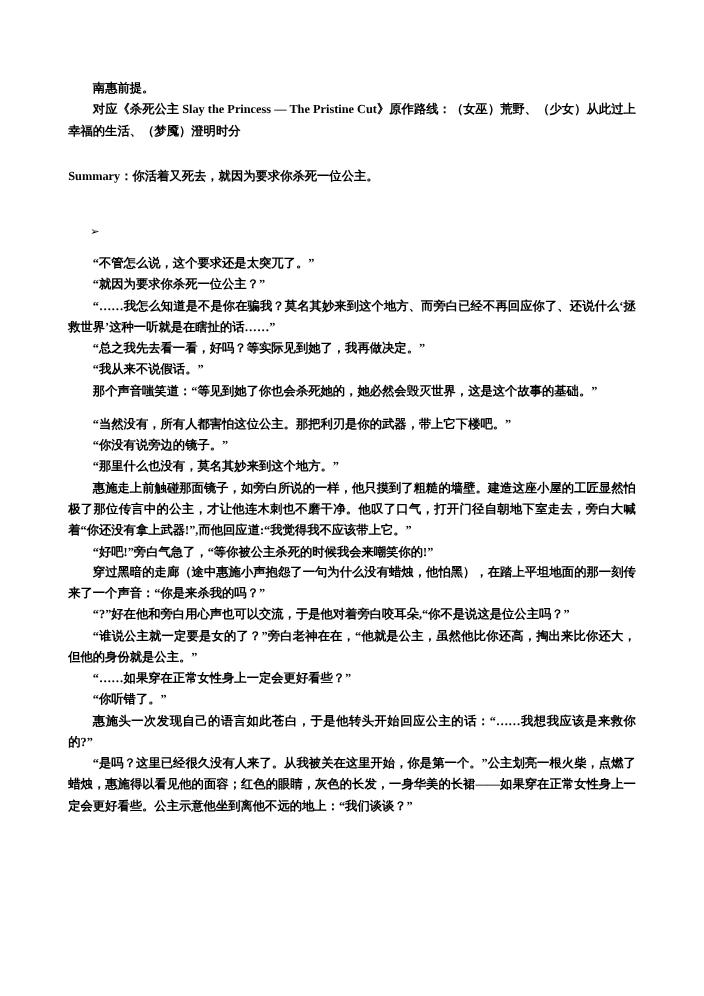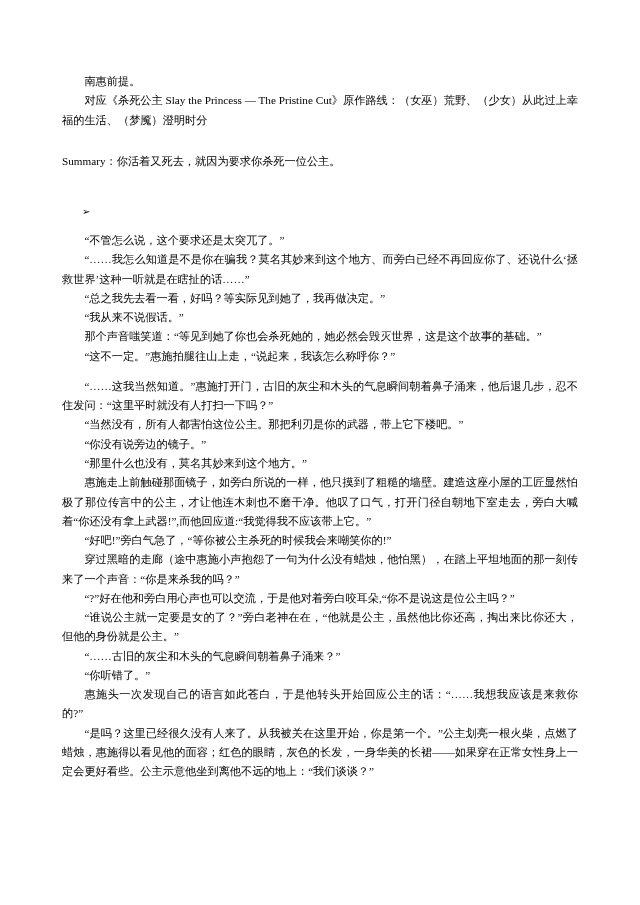--- a/index.html
+++ b/index.html
@@ -20,20 +20,21 @@
     height: 905px;
     background: #ffffff;
     box-sizing: border-box;
     padding: 72px 62px 40px 62px;
   }
   .doc-body {
     font-size: 11.2px;
     line-height: 1.72;
     text-align: justify;
     text-justify: inter-ideograph;
+    font-weight: bold;
   }
   p {
     margin: 0;
   }
   .indent2 {
     text-indent: 2em;
   }
   .noindent {
     text-indent: 0;
   }
@@ -69,36 +70,35 @@
     <p class="noindent">Summary：你活着又死去，就因为要求你杀死一位公主。</p>
 
     <div class="spacer-md"></div>
     <div class="spacer-sm"></div>
 
     <p class="bullet-row bullet-glyph">➢</p>
 
     <div class="spacer-sm"></div>
 
     <p class="indent2">“不管怎么说，这个要求还是太突兀了。”</p>
+    <p class="indent2">“就因为要求你杀死一位公主？”</p>
     <p class="indent2">“……我怎么知道是不是你在骗我？莫名其妙来到这个地方、而旁白已经不再回应你了、还说什么‘拯救世界’这种一听就是在瞎扯的话……”</p>
     <p class="indent2">“总之我先去看一看，好吗？等实际见到她了，我再做决定。”</p>
     <p class="indent2">“我从来不说假话。”</p>
     <p class="indent2">那个声音嗤笑道：“等见到她了你也会杀死她的，她必然会毁灭世界，这是这个故事的基础。”</p>
-    <p class="indent2">“这不一定。”惠施拍腿往山上走，“说起来，我该怎么称呼你？”</p>
 
     <div class="spacer-sm"></div>
 
-    <p class="indent2">“……这我当然知道。”惠施打开门，古旧的灰尘和木头的气息瞬间朝着鼻子涌来，他后退几步，忍不住发问：“这里平时就没有人打扫一下吗？”</p>
     <p class="indent2">“当然没有，所有人都害怕这位公主。那把利刃是你的武器，带上它下楼吧。”</p>
     <p class="indent2">“你没有说旁边的镜子。”</p>
     <p class="indent2">“那里什么也没有，莫名其妙来到这个地方。”</p>
     <p class="indent2">惠施走上前触碰那面镜子，如旁白所说的一样，他只摸到了粗糙的墙壁。建造这座小屋的工匠显然怕极了那位传言中的公主，才让他连木刺也不磨干净。他叹了口气，打开门径自朝地下室走去，旁白大喊着“你还没有拿上武器!”,而他回应道:“我觉得我不应该带上它。”</p>
     <p class="indent2">“好吧!”旁白气急了，“等你被公主杀死的时候我会来嘲笑你的!”</p>
     <p class="indent2">穿过黑暗的走廊（途中惠施小声抱怨了一句为什么没有蜡烛，他怕黑），在踏上平坦地面的那一刻传来了一个声音：“你是来杀我的吗？”</p>
     <p class="indent2">“?”好在他和旁白用心声也可以交流，于是他对着旁白咬耳朵,“你不是说这是位公主吗？”</p>
     <p class="indent2">“谁说公主就一定要是女的了？”旁白老神在在，“他就是公主，虽然他比你还高，掏出来比你还大，但他的身份就是公主。”</p>
-    <p class="indent2">“……古旧的灰尘和木头的气息瞬间朝着鼻子涌来？”</p>
+    <p class="indent2">“……如果穿在正常女性身上一定会更好看些？”</p>
     <p class="indent2">“你听错了。”</p>
     <p class="indent2">惠施头一次发现自己的语言如此苍白，于是他转头开始回应公主的话：“……我想我应该是来救你的?”</p>
     <p class="indent2">“是吗？这里已经很久没有人来了。从我被关在这里开始，你是第一个。”公主划亮一根火柴，点燃了蜡烛，惠施得以看见他的面容；红色的眼睛，灰色的长发，一身华美的长裙——如果穿在正常女性身上一定会更好看些。公主示意他坐到离他不远的地上：“我们谈谈？”</p>
 
   </div>
 </div>
 
 </body></html>

